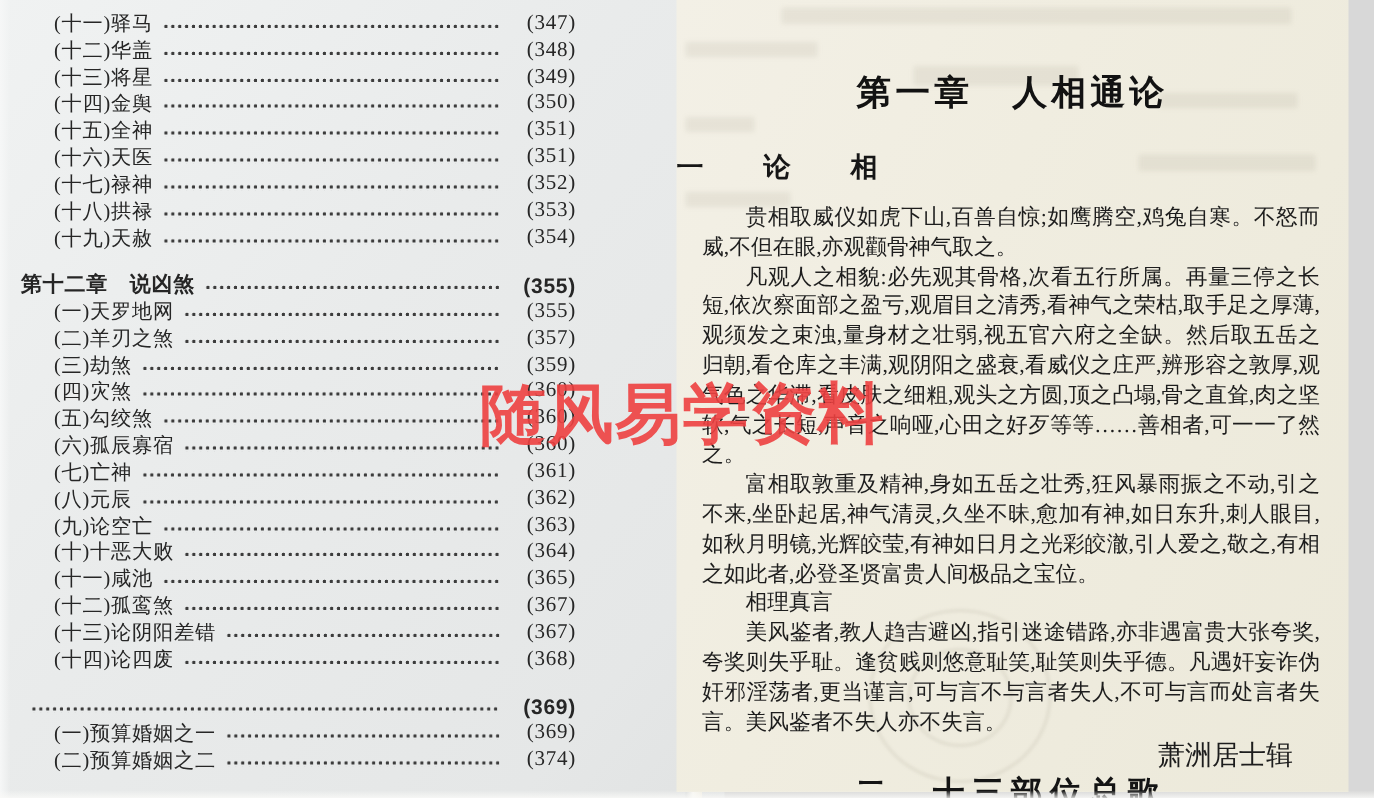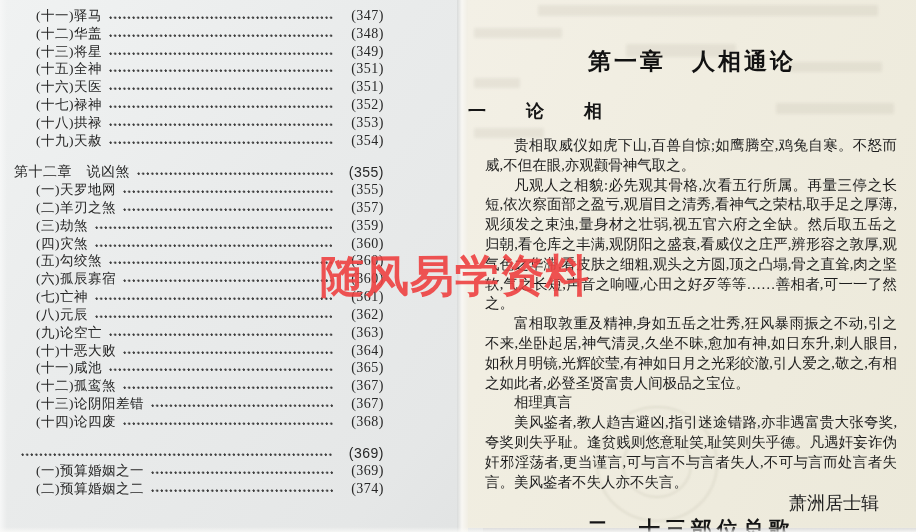--- a/index.html
+++ b/index.html
@@ -7,32 +7,32 @@
          font-family:"Liberation Serif","DejaVu Serif",serif;
          -webkit-font-smoothing:antialiased;}
   
   .page-left{position:absolute;left:0;top:0;width:457px;height:532px;
     background:linear-gradient(130deg,#f0f2f2 0%,#e9ebeb 45%,#e5e7e7 85%,#e1e3e3 100%);padding-left:26px;}
   .page-left::after{content:"";position:absolute;left:0;top:0;width:7px;height:100%;
     background:linear-gradient(to right,#f6f7f7,rgba(246,247,247,0));}
   .toc{position:absolute;left:14px;top:7px;width:370px;color:#262626;}
   .toc-row{display:flex;align-items:center;height:17.85px;font-size:13.5px;white-space:nowrap;}
   .toc-row.item{padding-left:22px;}
-  .toc-row.chapter{font-weight:normal;font-size:14px;margin-top:13.5px;
+  .toc-row.chapter{font-weight:bold;font-size:14px;margin-top:13.5px;
     font-family:"Liberation Sans","DejaVu Sans",sans-serif;}
   .toc-label{white-space:nowrap;letter-spacing:0.5px;}
   .leader{flex:1;align-self:center;height:4px;margin:4px 5px 0 7px;
     background-image:radial-gradient(circle at 1.6px 1.6px,#3c3c3c 1px,rgba(0,0,0,0) 1.35px);
     background-size:4.6px 4px;background-repeat:repeat-x;}
   .pnum{width:46px;text-align:right;font-size:14px;letter-spacing:0.5px;}
   
   .gutter{position:absolute;left:457px;top:0;width:11px;height:532px;
     background:linear-gradient(to right,#d9dbdb,#f8f7f3 45%,#f1eee4);}
   
-  .page-right{position:absolute;left:468px;top:0;width:448px;height:528px;color:#1b1b1b;
+  .page-right{position:absolute;left:451px;top:0;width:448px;height:528px;color:#1b1b1b;
     background:linear-gradient(115deg,#f3f0e6 0%,#f0edE0 40%,#ece9da 100%);}
   .chapter-title{position:absolute;left:0;top:46px;width:100%;text-align:center;
     font-size:23px;font-weight:bold;letter-spacing:3px;color:#121212;
     font-family:"Liberation Sans","DejaVu Sans",sans-serif;}
   .section-title{position:absolute;left:0;top:99px;width:100%;text-align:left;
     font-size:18px;font-weight:bold;letter-spacing:11px;color:#161616;
     font-family:"Liberation Sans","DejaVu Sans",sans-serif;}
   .bodytext{position:absolute;left:17px;top:136px;width:412px;
     font-size:14.5px;line-height:19.8px;text-align:justify;color:#1d1d1d;}
   .para,.sub{margin:0;text-indent:2em;}
@@ -66,20 +66,25 @@
         </div>
         <div class="toc-row item">
           <span class="toc-label">(十二)华盖</span>
           <span class="leader"></span>
           <span class="pnum">(348)</span>
         </div>
         <div class="toc-row item">
           <span class="toc-label">(十三)将星</span>
           <span class="leader"></span>
           <span class="pnum">(349)</span>
+        </div>
+        <div class="toc-row item">
+          <span class="toc-label">(十四)金舆</span>
+          <span class="leader"></span>
+          <span class="pnum">(350)</span>
         </div>
         <div class="toc-row item">
           <span class="toc-label">(十五)全神</span>
           <span class="leader"></span>
           <span class="pnum">(351)</span>
         </div>
         <div class="toc-row item">
           <span class="toc-label">(十六)天医</span>
           <span class="leader"></span>
           <span class="pnum">(351)</span>

